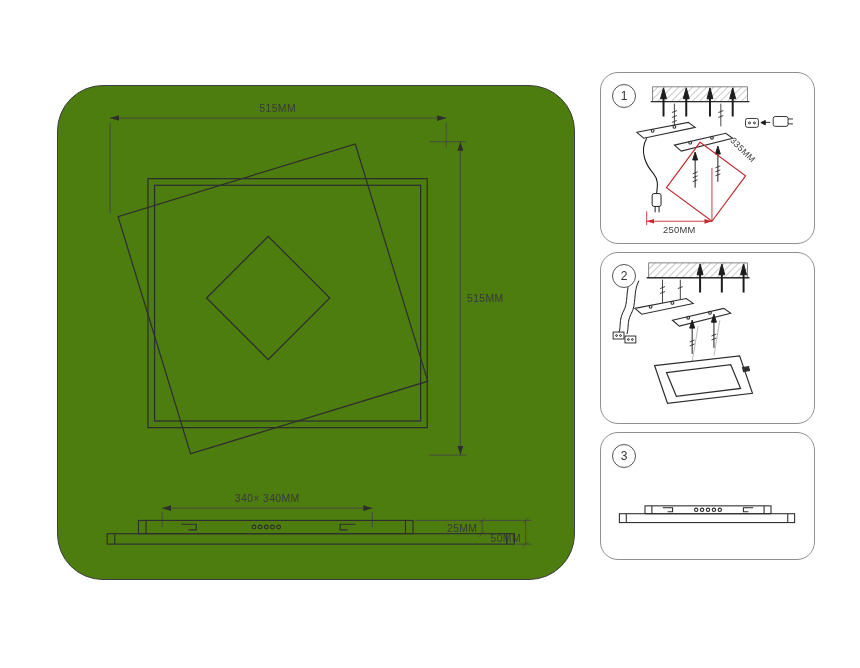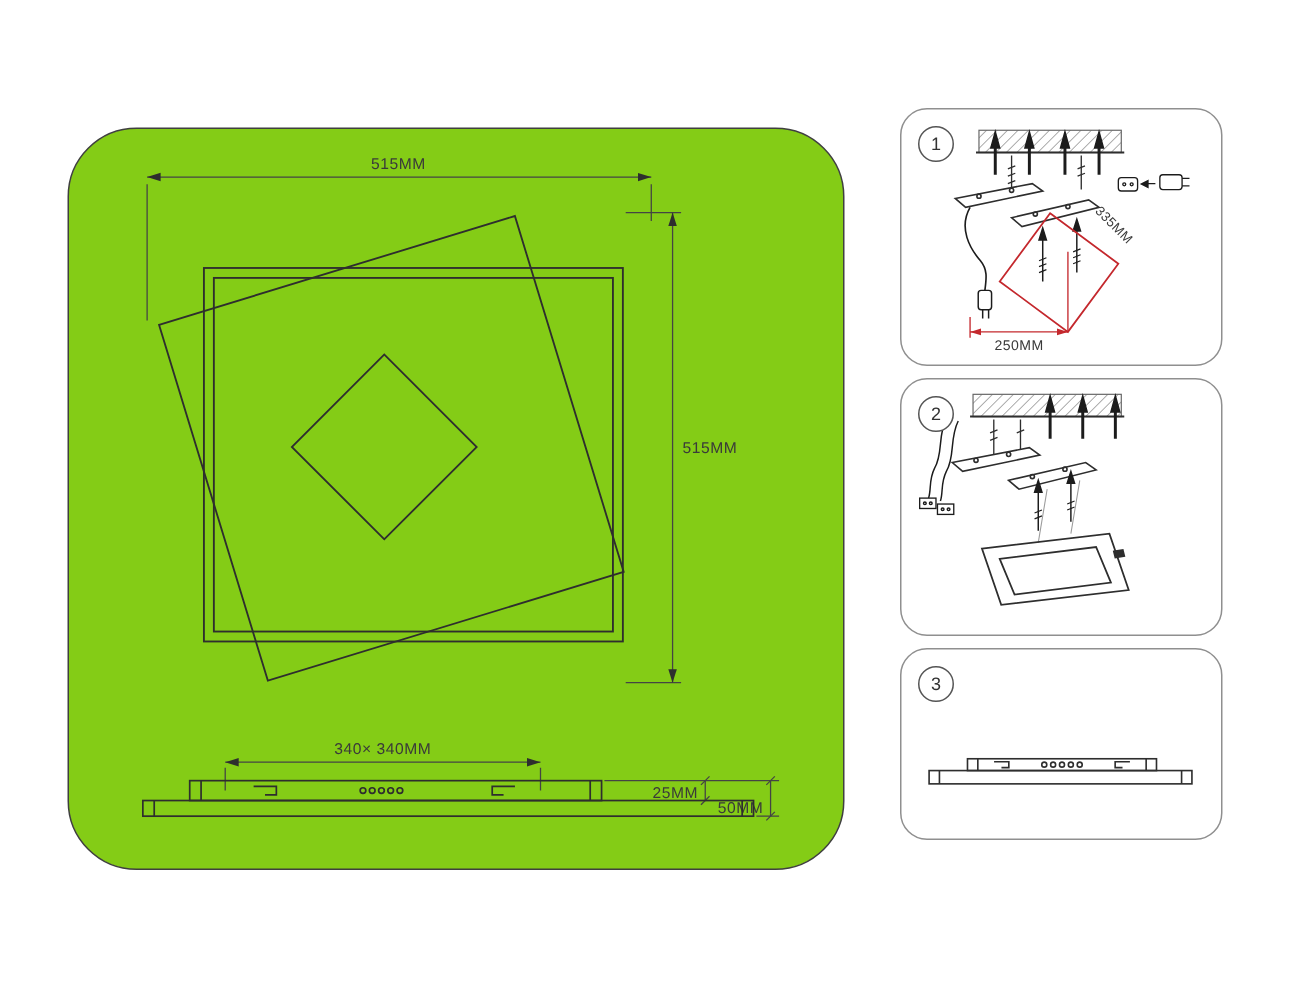--- a/index.html
+++ b/index.html
@@ -1,17 +1,17 @@
 <!DOCTYPE html>
 <html><head>
 <meta charset="utf-8">
 <style>
   html,body{margin:0;padding:0;background:#fff;}
   #canvas{position:relative;width:860px;height:668px;background:#fff;font-family:"Liberation Sans",sans-serif;overflow:hidden;}
-  .main-panel{position:absolute;left:45px;top:85px;width:518px;height:495px;background:#84cc16;border:1.5px solid #3f3f3f;border-radius:46px;box-sizing:border-box;}
+  .main-panel{position:absolute;left:57px;top:85px;width:518px;height:495px;background:#4d7c0f;border:1.5px solid #3f3f3f;border-radius:46px;box-sizing:border-box;}
   .step-panel{position:absolute;left:600px;width:215px;background:#fff;border:1.2px solid #8f8f8f;border-radius:18px;box-sizing:border-box;}
   .step-1{top:72px;height:172px;}
   .step-2{top:252px;height:172px;}
   .step-3{top:432px;height:128px;}
   .badge{position:absolute;left:11px;top:11px;width:22px;height:22px;border:1.3px solid #555;border-radius:50%;display:flex;align-items:center;justify-content:center;font-size:12px;color:#333;background:#fff;}
   .fill-svg{position:absolute;left:0;top:0;width:100%;height:100%;}
   text{font-family:"Liberation Sans",sans-serif;fill:#3a3a3a;}
   .dim-t{font-size:11px;letter-spacing:.4px;}
   .dim-s{font-size:9.5px;letter-spacing:.3px;}
   .dim-r{font-size:9px;letter-spacing:.3px;}

